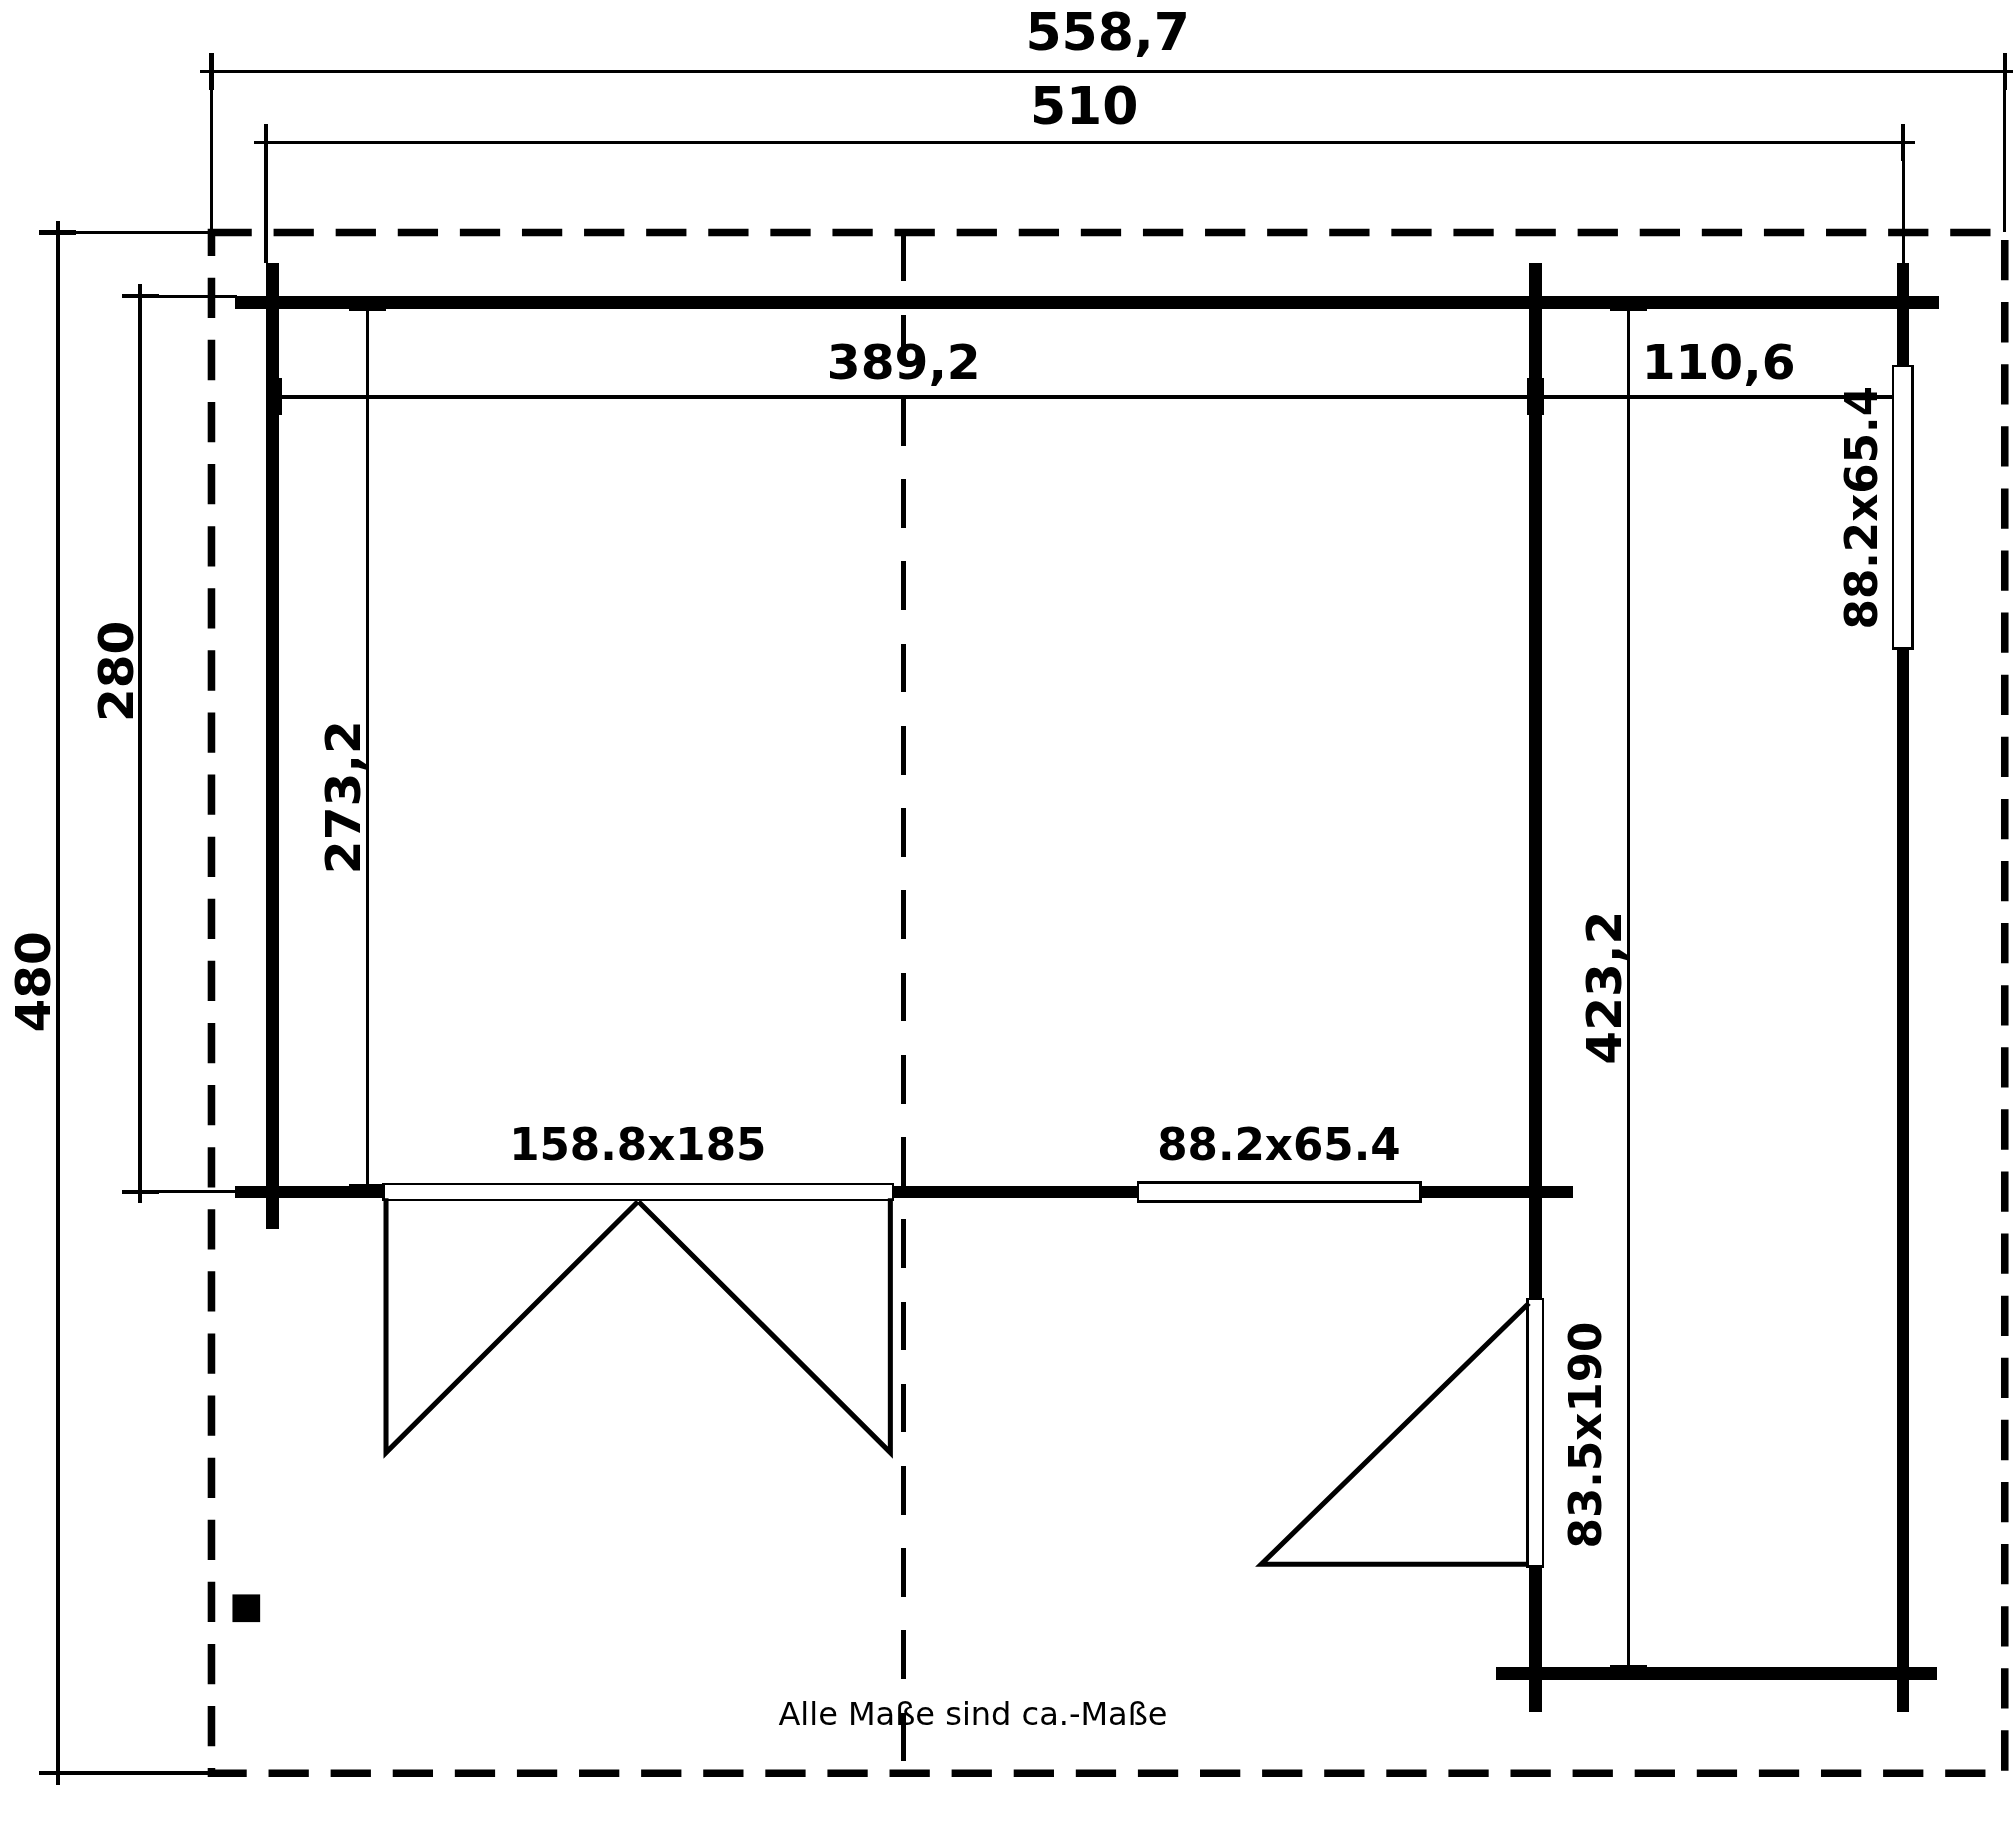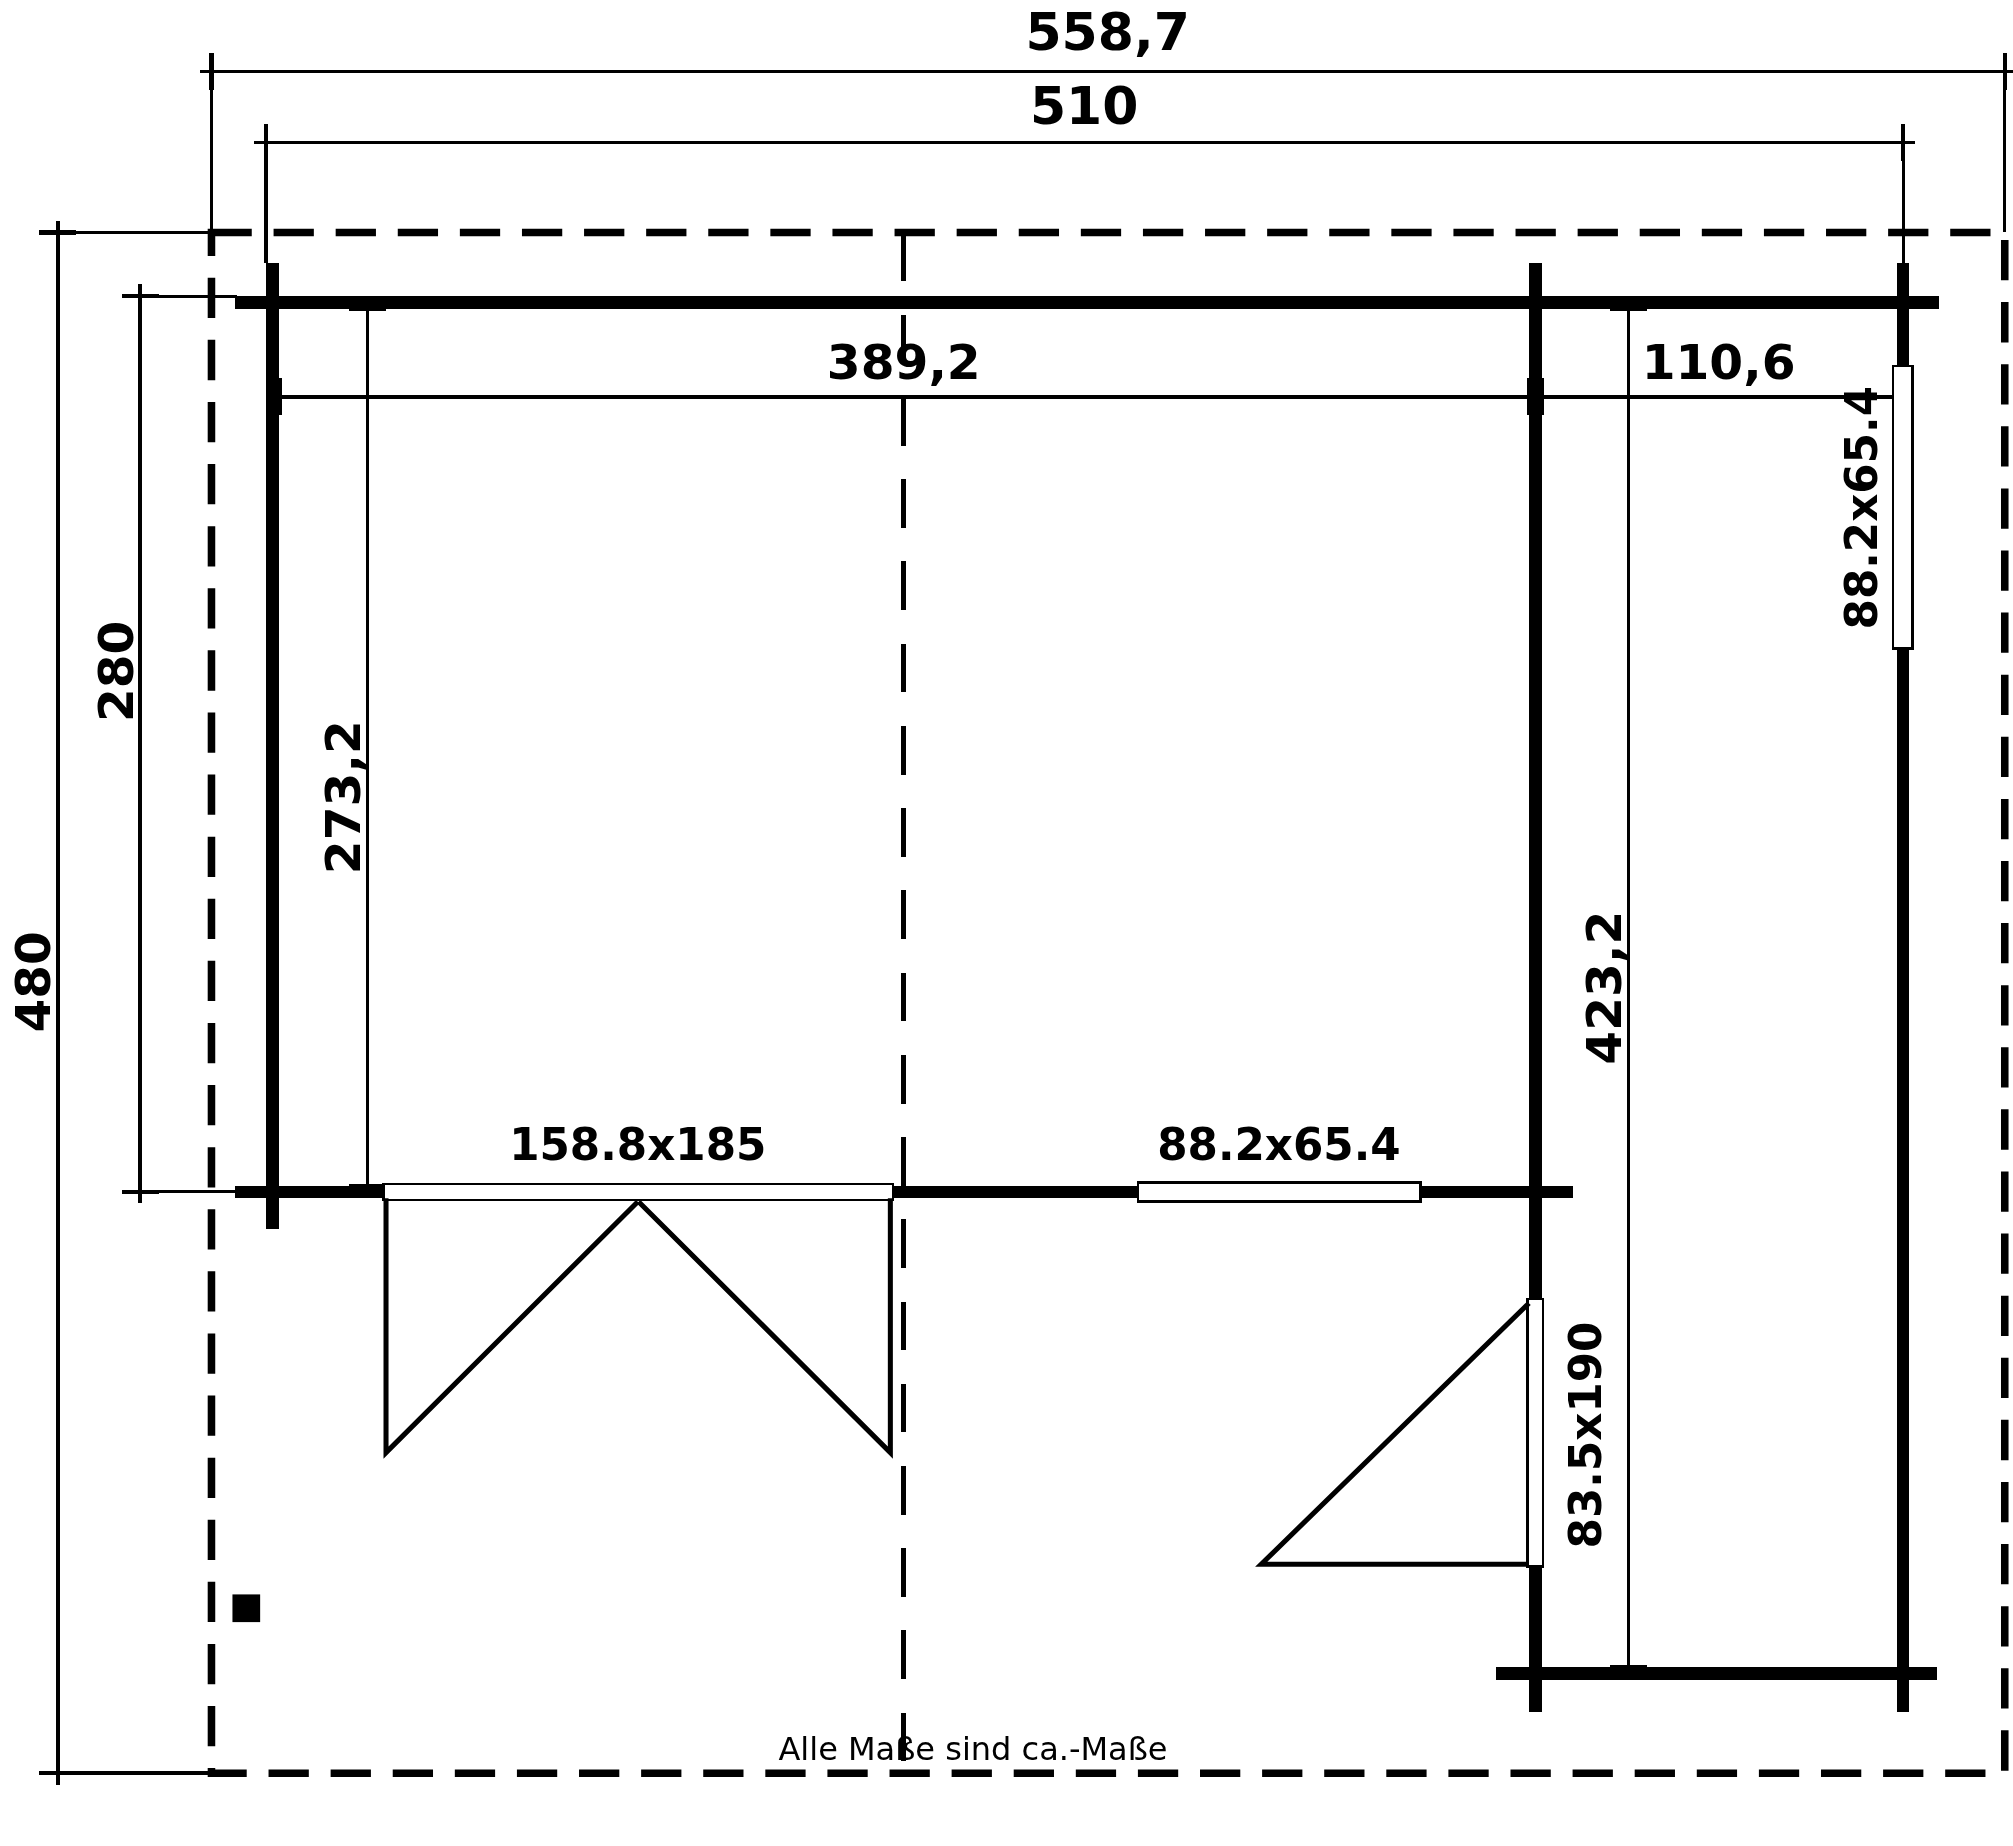--- a/index.html
+++ b/index.html
@@ -1,21 +1,21 @@
 <!DOCTYPE html>
 <html style="font-size:13.4px"><head>
 <meta charset="utf-8">
 <style>
   html,body{margin:0;padding:0;background:#ffffff;}
   body{width:2014px;height:1847px;position:relative;font-family:"DejaVu Sans",sans-serif;}
   svg{position:absolute;left:0;top:0;}
   .caption{
     position:absolute;
     left:973px;
-    top:1730px;
+    top:1695px;
     transform:translateX(-50%);
     font-size:32px;
     color:#000;
     white-space:nowrap;
     font-family:"DejaVu Sans",sans-serif;
   }
 </style>
 </head>
 <body>
 

